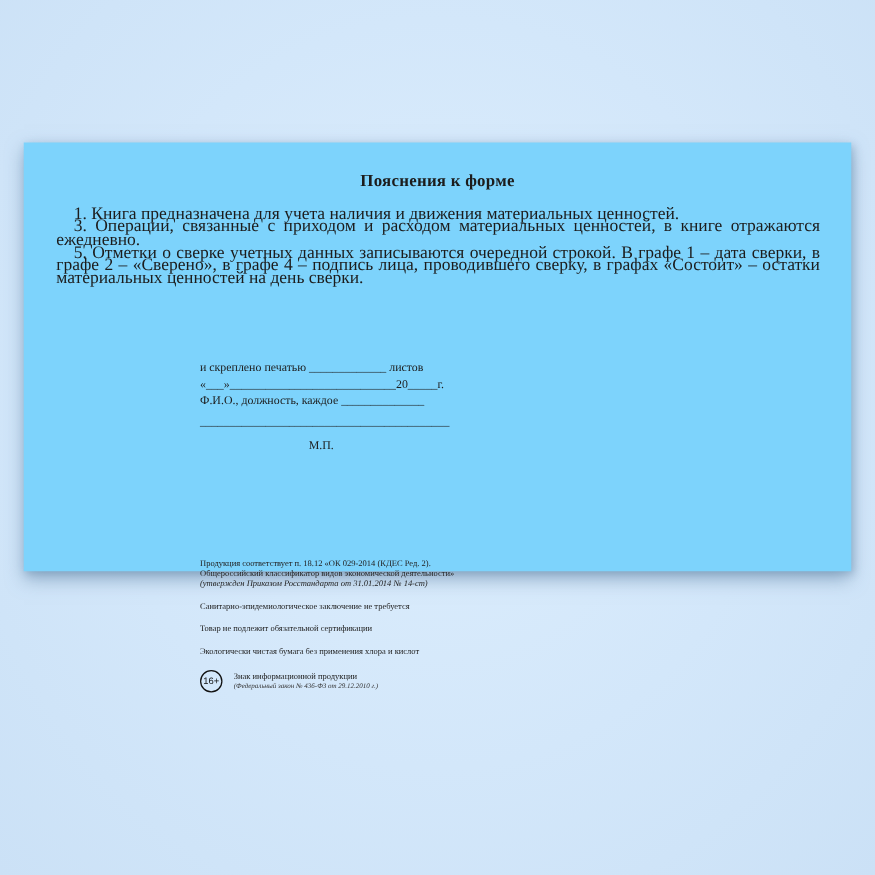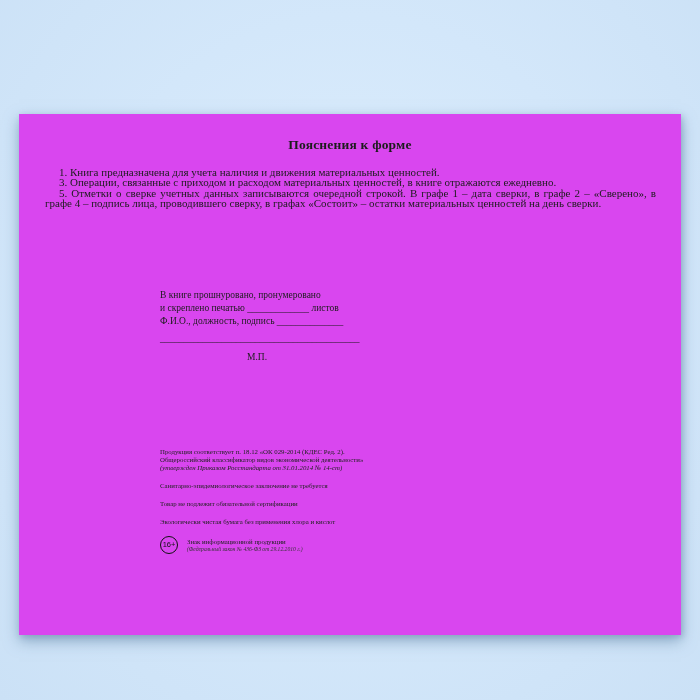--- a/index.html
+++ b/index.html
@@ -6,38 +6,38 @@
   html, body { width: 700px; height: 700px; }
   body {
     font-family: "Liberation Serif", "DejaVu Serif", serif;
     background: radial-gradient(ellipse at 50% 45%, #ddeefd 0%, #d3e7fa 55%, #cbe1f6 100%);
     position: relative;
     overflow: hidden;
   }
   .sheet {
     position: absolute;
     left: 19px; top: 114px;
-    width: 662px; height: 521px;
-    background: #d946ef;
+    width: 662px; height: 343px;
+    background: #7dd3fc;
     box-shadow: 0 6px 14px rgba(90,125,160,0.55), 2px 2px 6px rgba(90,125,160,0.30);
     color: #1c1c1c;
   }
   .doc-title {
     position: absolute;
     left: 0; right: 0; top: 23px;
     text-align: center;
     font-size: 13.5px;
     font-weight: bold;
     letter-spacing: 0.2px;
   }
   .paragraphs {
     position: absolute;
     left: 26px; top: 53px;
     width: 611px;
-    font-size: 11px;
+    font-size: 14px;
     line-height: 10.3px;
     text-align: justify;
   }
   .paragraphs p { text-indent: 14px; }
   .binding-block {
     position: absolute;
     left: 141px; top: 175px;
     width: 212px;
     font-size: 9.5px;
     line-height: 13px;
@@ -95,23 +95,23 @@
 
   <div class="doc-title">Пояснения к форме</div>
 
   <div class="paragraphs">
     <p>1. Книга предназначена для учета наличия и движения материальных ценностей.</p>
     <p>3. Операции, связанные с приходом и расходом материальных ценностей, в книге отражаются ежедневно.</p>
     <p>5. Отметки о сверке учетных данных записываются очередной строкой. В графе 1 – дата сверки, в графе 2 – «Сверено», в графе 4 – подпись лица, проводившего сверку, в графах «Состоит» – остатки материальных ценностей на день сверки.</p>
   </div>
 
   <div class="binding-block">
-    <div>В книге прошнуровано, пронумеровано</div>
     <div>и скреплено печатью _____________ листов</div>
-    <div>Ф.И.О., должность, подпись ______________</div>
+    <div>«___»____________________________20_____г.</div>
+    <div>Ф.И.О., должность, каждое ______________</div>
     <div class="rule-line">__________________________________________</div>
     <div class="stamp">М.П.</div>
   </div>
 
   <div class="footer-notes">
     <div>Продукция соответствует п. 18.12 «ОК 029-2014 (КДЕС Ред. 2).</div>
     <div>Общероссийский классификатор видов экономической деятельности»</div>
     <div class="italic">(утвержден Приказом Росстандарта от 31.01.2014 № 14-ст)</div>
 
     <div class="note-gap">Санитарно-эпидемиологическое заключение не требуется</div>

